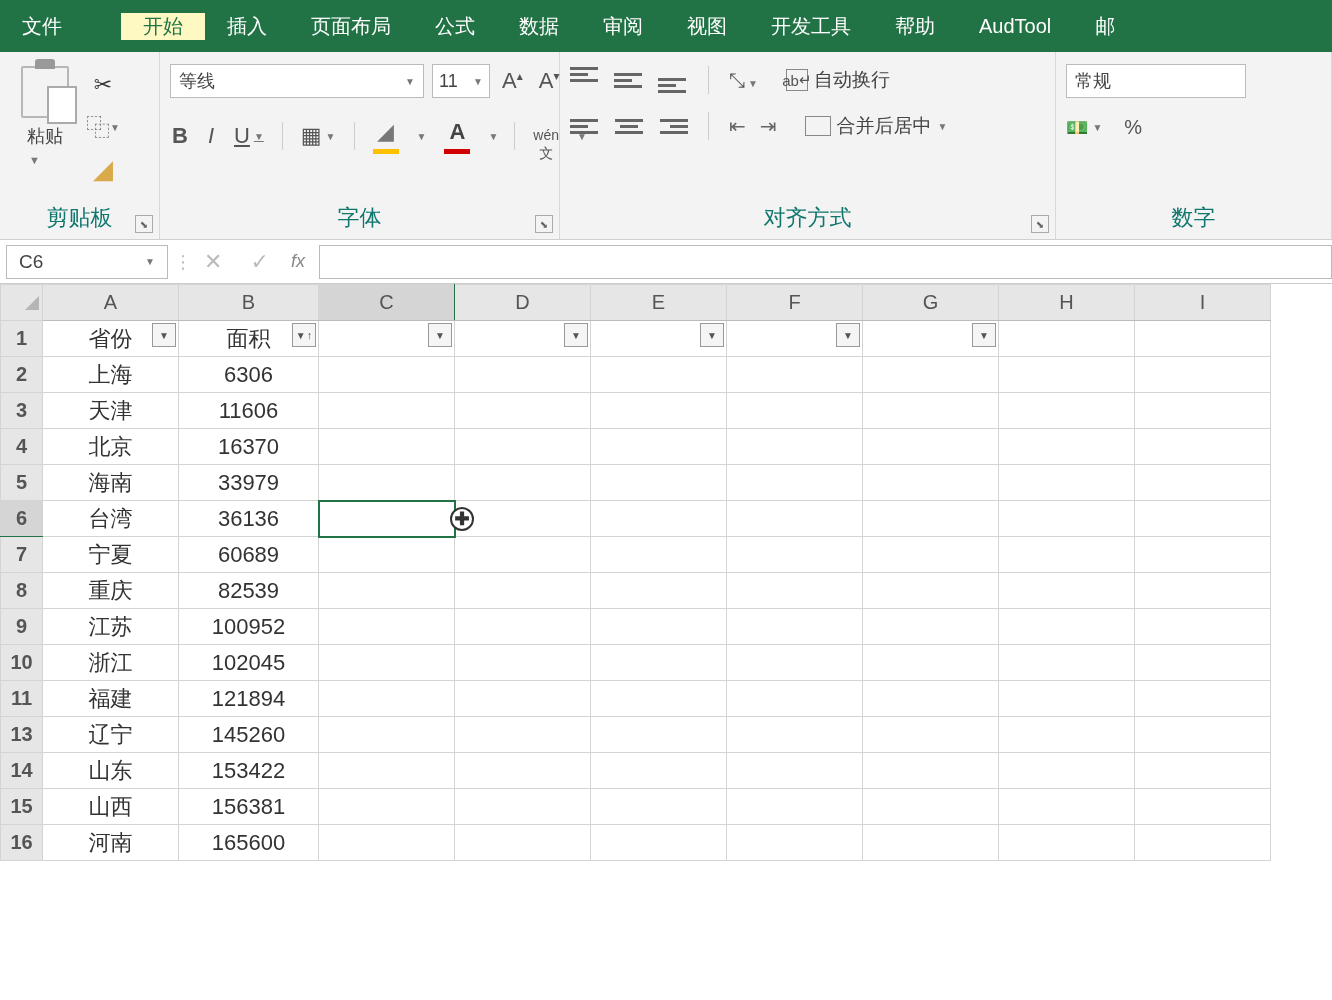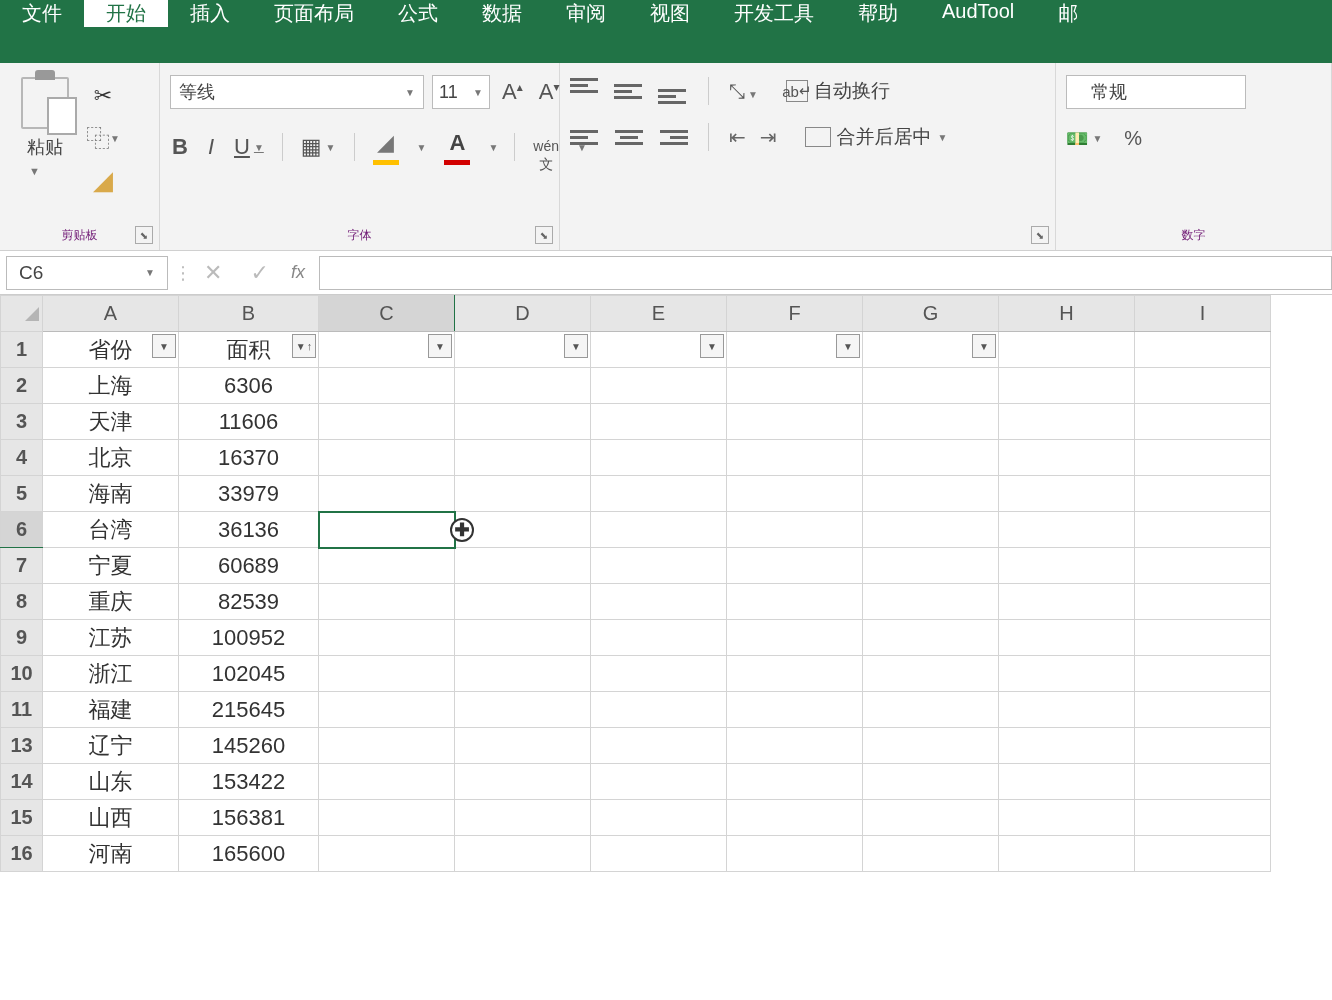--- a/index.html
+++ b/index.html
@@ -10,34 +10,35 @@
   width: 1332px;
   height: 1000px;
   overflow: hidden;
   user-select: none;
 }
 
 
 .ribbon-tabs {
   display: flex;
   background: #217346;
-  height: 63px;
-  align-items: flex-start;
+  height: 52px;
+  align-items: center;
   color: #fff;
 }
 .ribbon-tabs .tab {
   padding: 0 22px;
   display: flex;
   align-items: center;
   font-size: 20px;
   cursor: pointer;
 }
 .ribbon-tabs .tab.active {
-  background: #ffffff;
+  background: #fef9c3;
   color: #217346;
+  margin-left: 37px;
 }
 
 
 .ribbon {
   display: flex;
   height: 188px;
   background: #f3f3f3;
   border-bottom: 1px solid #d0d0d0;
 }
 .ribbon-group {
@@ -47,22 +48,22 @@
   padding: 6px 10px 2px 10px;
   position: relative;
 }
 .ribbon-group .group-body {
   flex: 1;
   display: flex;
   align-items: flex-start;
 }
 .ribbon-group .group-label {
   text-align: center;
-  font-size: 12px;
-  color: #701a75;
+  font-size: 22px;
+  color: #0f766e;
   padding: 6px 0 4px;
 }
 .ribbon-group .dialog-launcher {
   position: absolute;
   bottom: 6px;
   right: 6px;
   width: 18px;
   height: 18px;
   border: 1px solid #aaa;
   font-size: 10px;
@@ -169,21 +170,21 @@
 .wrap-btn { display:flex; align-items:center; gap:6px; font-size:19px; color:#444; cursor:pointer;}
 .wrap-btn .wicon { width:22px; height:22px; border:1px solid #888; font-size:15px; display:flex; align-items:center; justify-content:center; color:#555;}
 .merge-btn { display:flex; align-items:center; gap:6px; font-size:19px; color:#444; cursor:pointer;}
 .merge-btn .micon { width:26px; height:20px; border:1px solid #888;}
 
 
 .num-group { flex:1;}
 .num-group .group-body { flex-direction: column; gap: 18px; padding-top:6px;}
 .numsel {
   background:#fff; border:1px solid #bbb; height:34px; width:180px;
-  display:flex; align-items:center; padding:0 24px; font-size:18px; color:#444;
+  display:flex; align-items:center; padding:0 8px; font-size:18px; color:#444;
   justify-content: space-between; cursor:pointer;
 }
 .num-row2 { display:flex; gap:22px; align-items:center; font-size:20px; color:#555;}
 .num-row2 .nbtn { cursor:pointer; display:flex; align-items:center; gap:4px;}
 .money-icon::before { content:"💵"; font-size:18px;}
 
 
 .formula-bar {
   display:flex; align-items:center; height:44px;
   border-bottom:1px solid #ccc; background:#fff;
@@ -410,20 +411,21 @@
         <div class="fbtn"><span class="indent-btn"></span></div>
         <div class="fbtn"><span class="outdent-btn"></span></div>
         <div style="flex:1"></div>
         <div class="merge-btn">
           <div class="micon"></div>
           <span>合并后居中</span>
           <span class="chev">▼</span>
         </div>
       </div>
     </div>
+    <div class="group-label">对齐方式</div>
     <div class="dialog-launcher">⬊</div>
   </div>
 
   <div class="ribbon-group num-group">
     <div class="group-body">
       <div class="numsel">
         <span>常规</span>
       </div>
       <div class="num-row2">
         <div class="nbtn">
@@ -607,21 +609,21 @@
           <td class=""></td>
           <td class=""></td>
           <td class=""></td>
           <td class=""></td>
           <td class=""></td>
           <td class=""></td>
         </tr>
         <tr>
           <th class="rowhdr">11</th>
           <td class="">福建</td>
-          <td class="">215645</td>
+          <td class="">121894</td>
           <td class=""></td>
           <td class=""></td>
           <td class=""></td>
           <td class=""></td>
           <td class=""></td>
           <td class=""></td>
           <td class=""></td>
         </tr>
         <tr>
           <th class="rowhdr">13</th>

